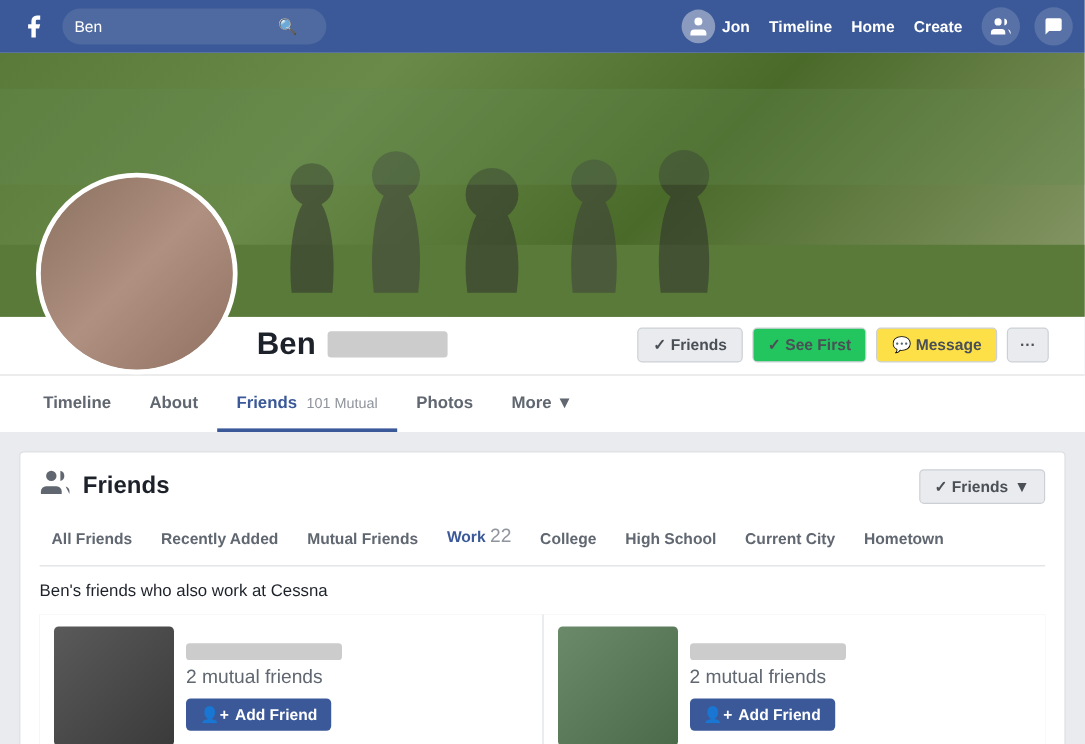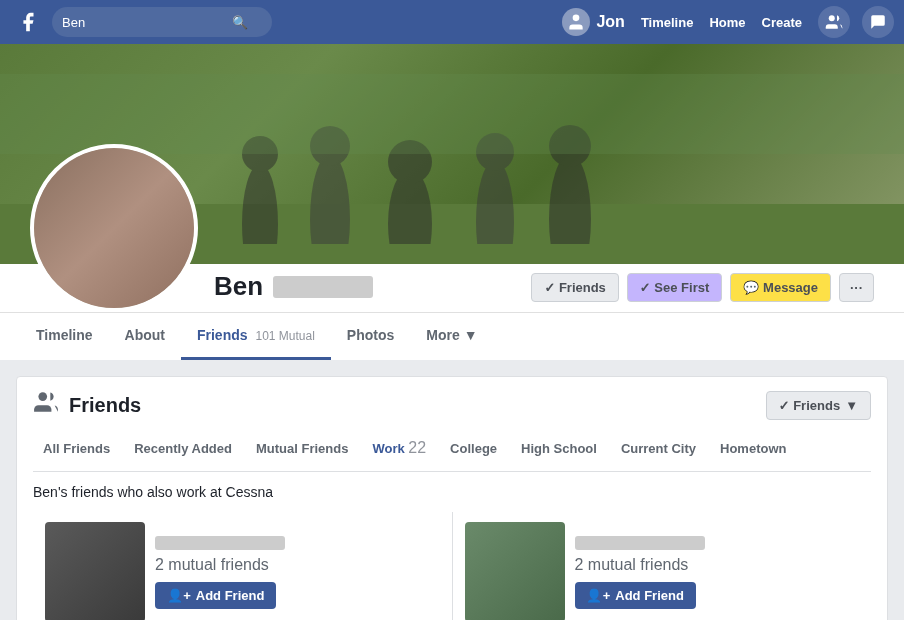--- a/index.html
+++ b/index.html
@@ -34,21 +34,21 @@
     .search-bar input {
       background: transparent; border: none; outline: none;
       color: white; font-size: 13px; width: 170px;
     }
     .search-bar input::placeholder { color: #c0cde8; }
     .search-icon { color: #c0cde8; font-size: 13px; }
     .nav-right {
       margin-left: auto;
       display: flex; align-items: center; gap: 16px;
     }
-    .nav-user { display: flex; align-items: center; gap: 6px; color: white; font-size: 16px; font-weight: 600; }
+    .nav-user { display: flex; align-items: center; gap: 6px; color: white; font-size: 13px; font-weight: 600; }
     .nav-avatar {
       width: 28px; height: 28px; border-radius: 50%;
       background: #8a9bbf; overflow: hidden;
       display: flex; align-items: center; justify-content: center;
     }
     .nav-link { color: white; font-size: 13px; font-weight: 600; text-decoration: none; }
     .nav-icons { display: flex; gap: 12px; }
     .nav-icon-btn {
       width: 32px; height: 32px; border-radius: 50%;
       background: rgba(255,255,255,0.15);
@@ -118,21 +118,21 @@
     }
     .btn-action {
       display: flex; align-items: center; gap: 5px;
       padding: 6px 12px; border-radius: 4px;
       font-size: 13px; font-weight: 600; cursor: pointer; border: 1px solid;
     }
     .btn-friends {
       background: #e9ebee; border-color: #ccd0d5; color: #4b4f56;
     }
     .btn-see-first {
-      background: #c4b5fd; border-color: #ccd0d5; color: #4b4f56;
+      background: #22c55e; border-color: #ccd0d5; color: #4b4f56;
     }
     .btn-message {
       background: #fde047; border-color: #ccd0d5; color: #4b4f56;
     }
     .btn-more {
       background: #e9ebee; border-color: #ccd0d5; color: #4b4f56;
       padding: 6px 10px;
     }
 
     

